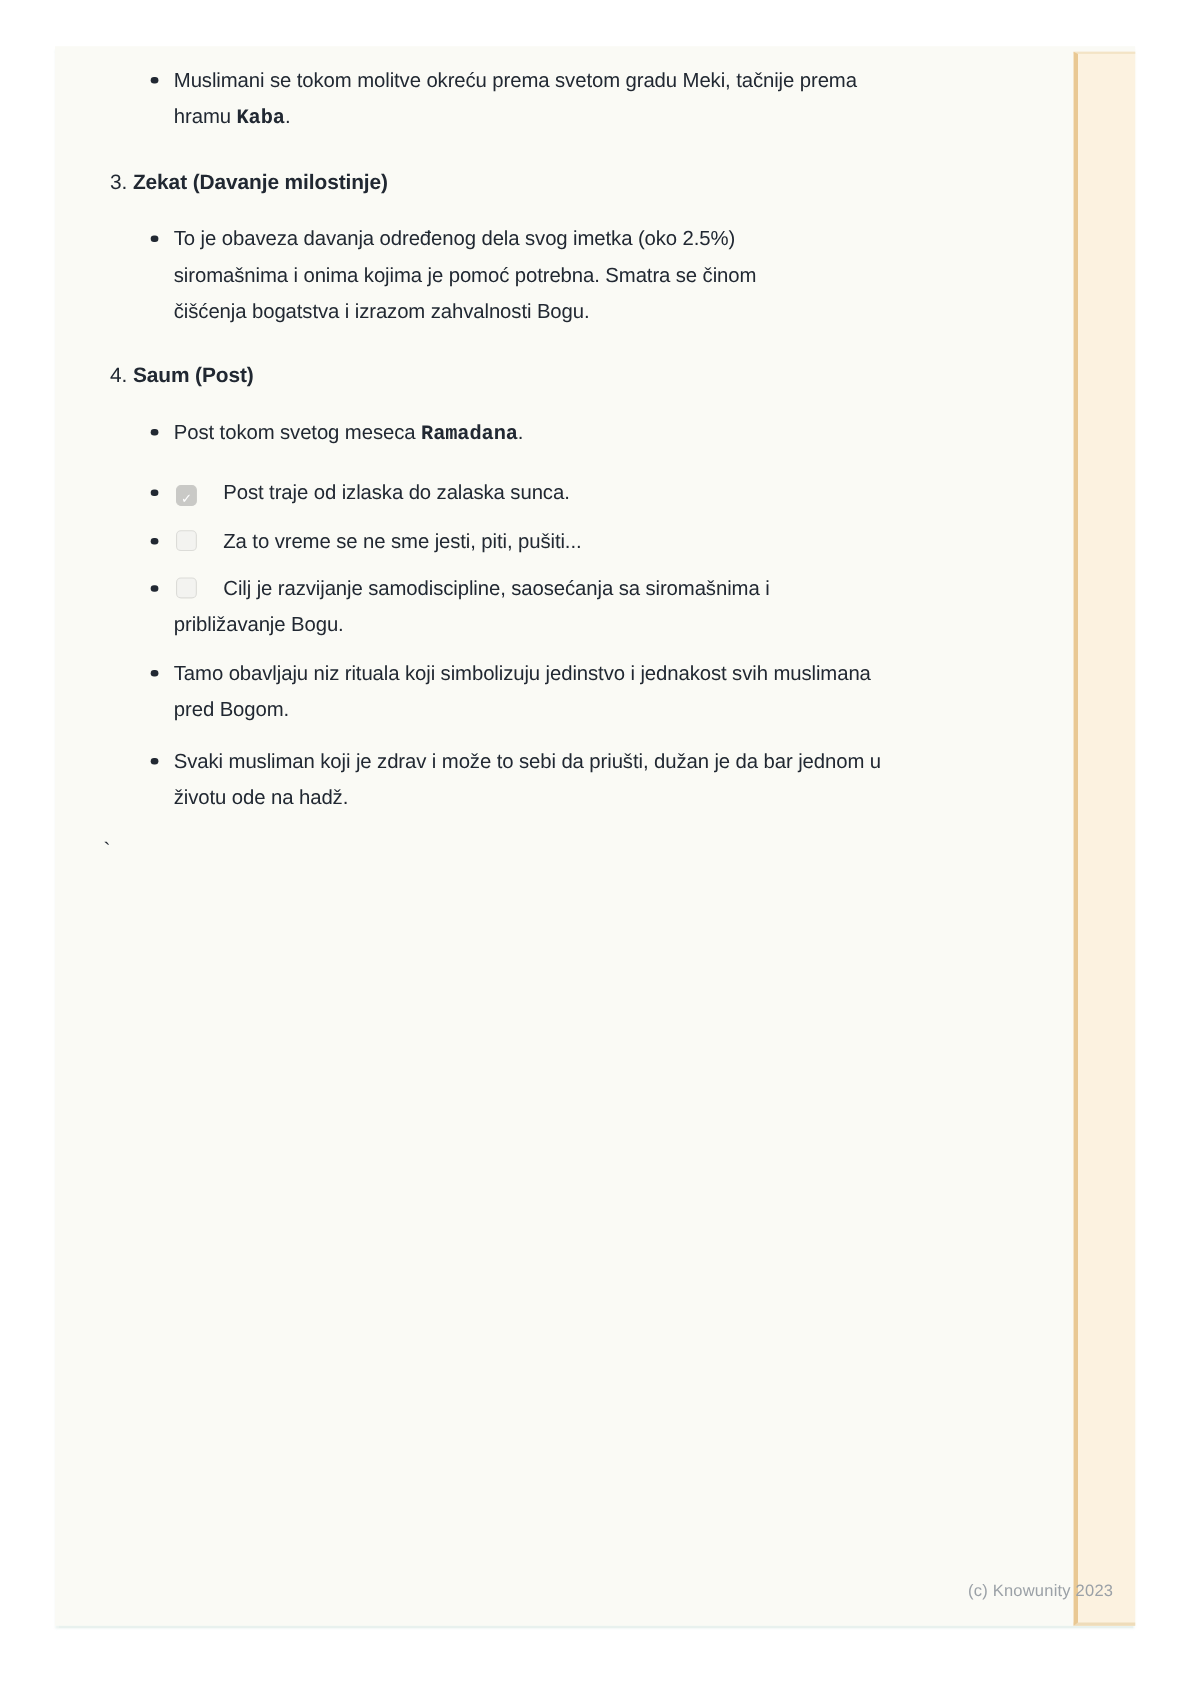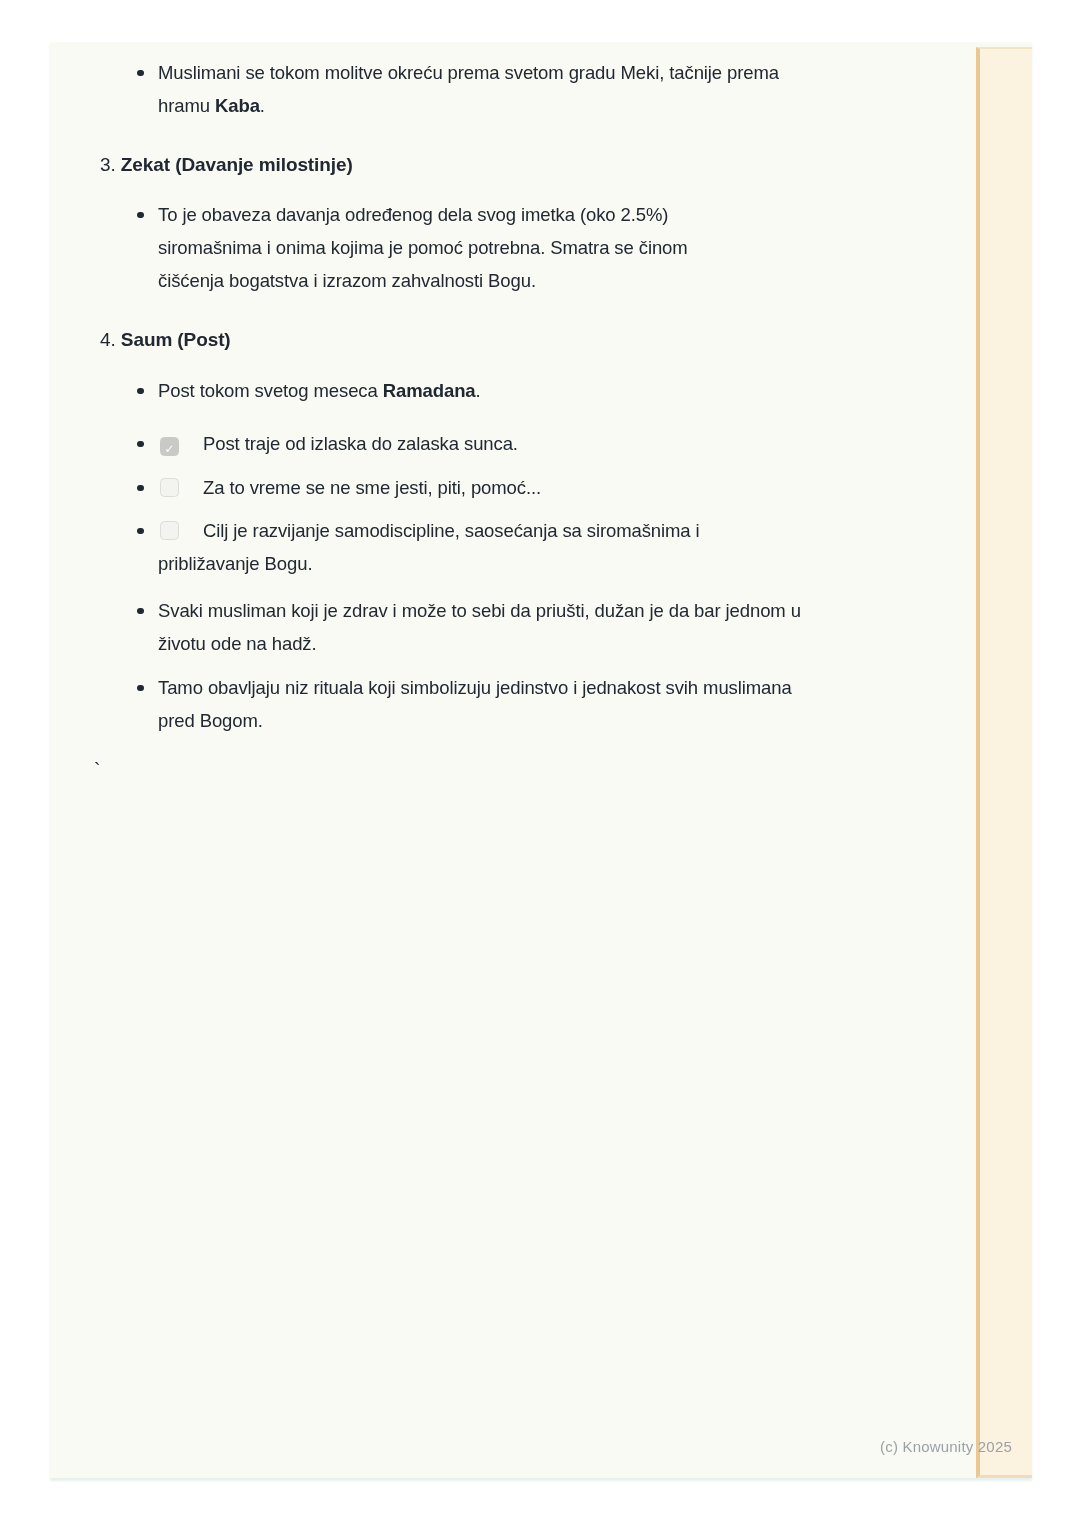--- a/index.html
+++ b/index.html
@@ -66,21 +66,21 @@
   .bullet::before {
     content: "";
     position: absolute;
     left: 37px;
     top: 13.5px;
     width: 6.5px;
     height: 6.5px;
     border-radius: 50%;
     background: #212832;
   }
-  .b { font-weight: 700; }
+  .b { font-weight: 700; font-family: Liberation Mono, monospace; }
   .w1 { max-width: 660px; }
   .w2 { max-width: 600px; }
   .w3 { max-width: 668px; }
   .wt { max-width: 620px; }
   
   .cb {
     display: inline-block;
     width: 17px;
     height: 17px;
     border-radius: 4.5px;
@@ -138,29 +138,29 @@
 
       <p class="bullet w2" style="margin-top:17px"><span>To je obaveza davanja određenog dela svog imetka (oko 2.5%) siromašnima i onima kojima je pomoć potrebna. Smatra se činom čišćenja bogatstva i izrazom zahvalnosti Bogu.</span></p>
 
       <h3 class="heading mt-sec"><span class="num">4.</span>
         <span class="title">Saum (Post)</span></h3>
 
       <p class="bullet w1" style="margin-top:18px"><span>Post tokom svetog meseca </span><span class="b">Ramadana</span><span>.</span></p>
 
       <p class="bullet wt" style="margin-top:20px"><span class="cb checked" role="checkbox"></span><span>Post traje od izlaska do zalaska sunca.</span></p>
 
-      <p class="bullet wt" style="margin-top:11px"><span class="cb" role="checkbox"></span><span>Za to vreme se ne sme jesti, piti, pomoć...</span></p>
+      <p class="bullet wt" style="margin-top:11px"><span class="cb" role="checkbox"></span><span>Za to vreme se ne sme jesti, piti, pušiti...</span></p>
 
       <p class="bullet wt" style="margin-top:10px"><span class="cb" role="checkbox"></span><span>Cilj je razvijanje samodiscipline, saosećanja sa siromašnima i približavanje Bogu.</span></p>
 
 
 
+      <p class="bullet w3" style="margin-top:11px"><span>Tamo obavljaju niz rituala koji simbolizuju jedinstvo i jednakost svih muslimana pred Bogom.</span></p>
+
       <p class="bullet w3" style="margin-top:14px"><span>Svaki musliman koji je zdrav i može to sebi da priušti, dužan je da bar jednom u životu ode na hadž.</span></p>
-
-      <p class="bullet w3" style="margin-top:11px"><span>Tamo obavljaju niz rituala koji simbolizuju jedinstvo i jednakost svih muslimana pred Bogom.</span></p>
 
       <span class="stray">`</span>
 
     </div>
   </div>
 
-  <div class="watermark">(c) Knowunity 2025</div>
+  <div class="watermark">(c) Knowunity 2023</div>
 </div>
 
 </body></html>

